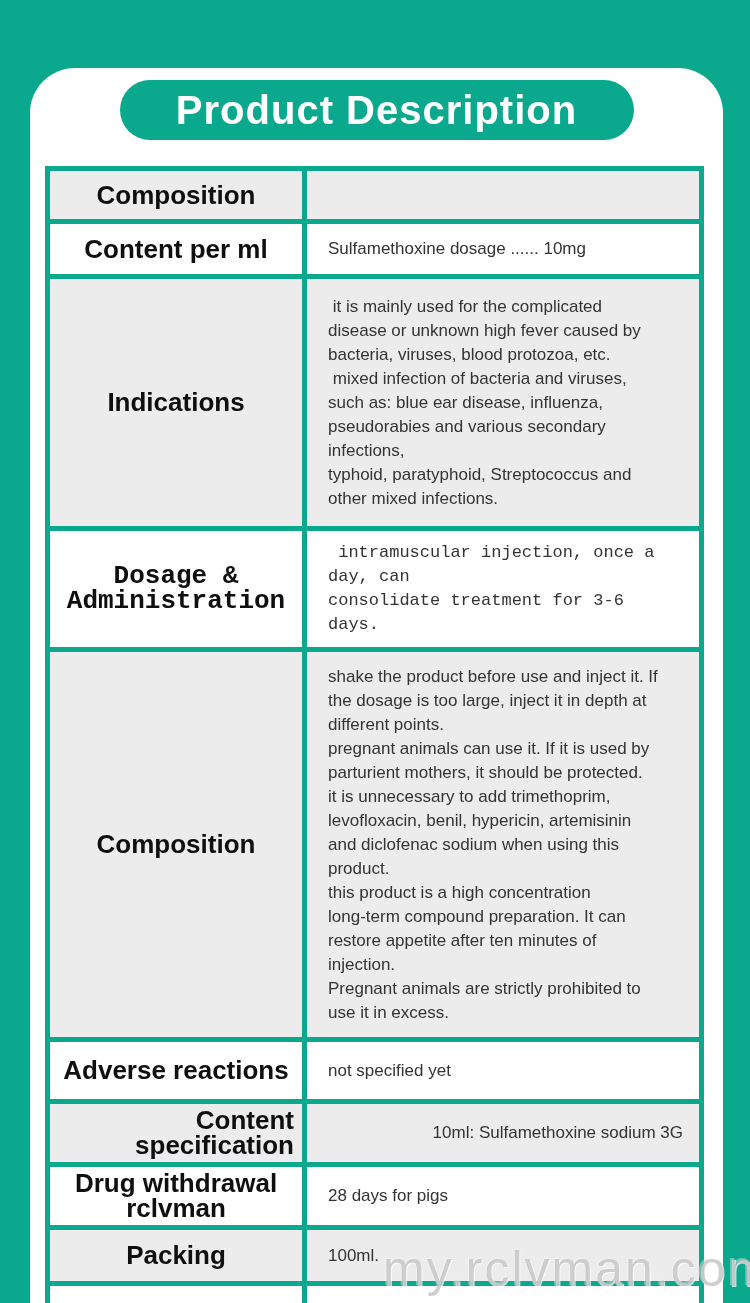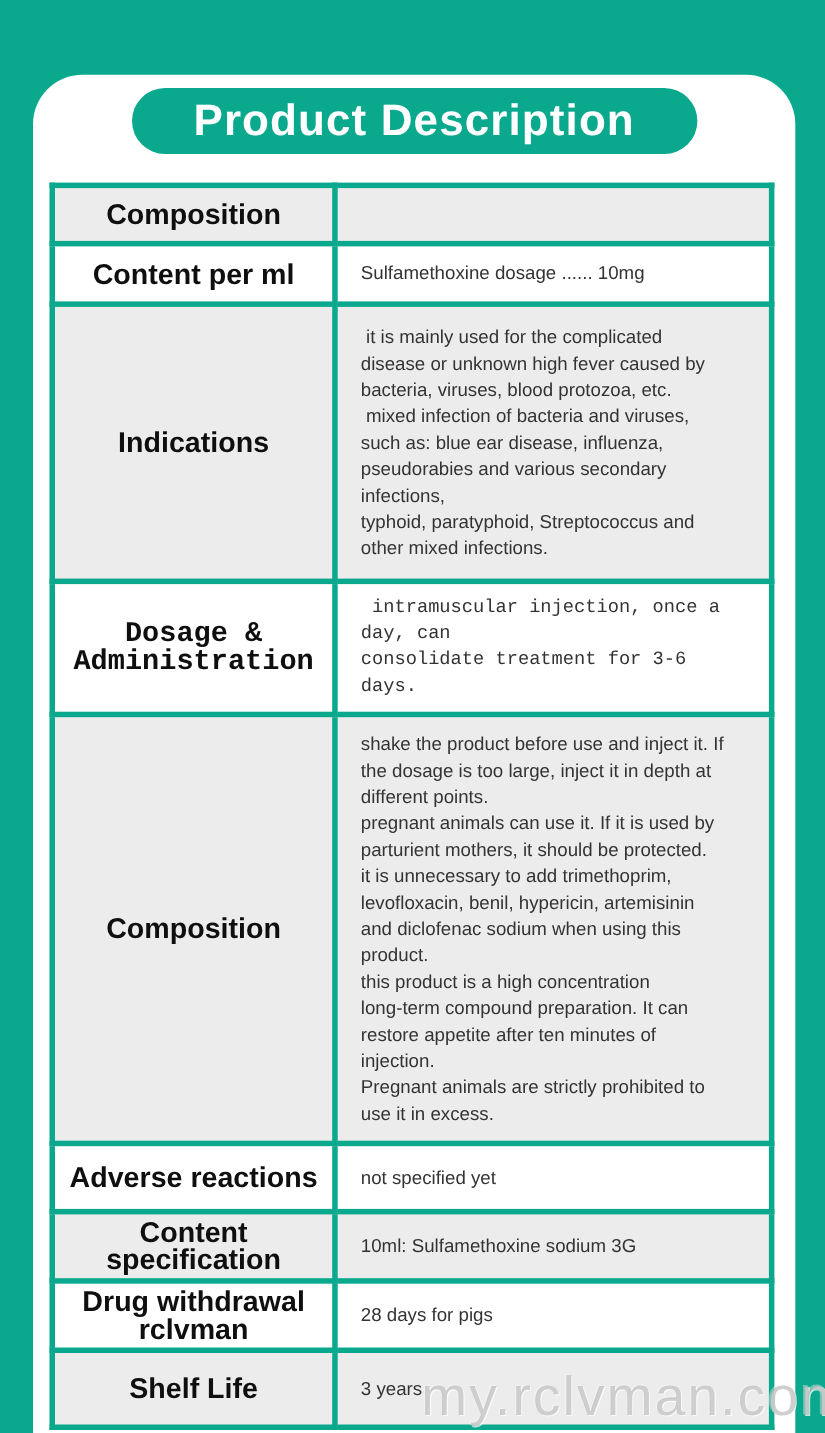--- a/index.html
+++ b/index.html
@@ -59,21 +59,21 @@
     text-align: left;
     padding: 10px 16px 10px 21px;
     white-space: pre-wrap;
   }
   tr.r1 th, tr.r1 td { height: 53px; }
   tr.r2 th, tr.r2 td { height: 55px; }
   tr.r3 th, tr.r3 td { height: 252px; }
   tr.r4 th, tr.r4 td { height: 78px; font-family: Liberation Mono, monospace; }
   tr.r5 th, tr.r5 td { height: 390px; }
   tr.r6 th, tr.r6 td { height: 62px; }
-  tr.r7 th, tr.r7 td { height: 55px; }
+  tr.r7 th, tr.r7 td { height: 55px; text-align: right; }
   tr.r8 th, tr.r8 td { height: 56px; }
   tr.r9 th, tr.r9 td { height: 56px; }
   tr.r10 th, tr.r10 td { height: 70px; }
   .watermark {
     position: absolute;
     left: 383px; top: 1240px;
     font-size: 50px;
     letter-spacing: 2px;
     color: rgba(178, 178, 178, 0.62);
     text-shadow: 1px 1px 0 rgba(255,255,255,0.75), -1px -1px 0 rgba(255,255,255,0.35);
@@ -141,20 +141,24 @@
         <td class="value-cell">not specified yet</td>
       </tr>
       <tr class="r7">
         <th class="label-cell">Content specification</th>
         <td class="value-cell">10ml: Sulfamethoxine sodium 3G</td>
       </tr>
       <tr class="r8">
         <th class="label-cell">Drug withdrawal rclvman</th>
         <td class="value-cell">28 days for pigs</td>
       </tr>
+      <tr class="r9">
+        <th class="label-cell">Packing</th>
+        <td class="value-cell">100ml.</td>
+      </tr>
       <tr class="r10">
         <th class="label-cell">Shelf Life</th>
         <td class="value-cell">3 years</td>
       </tr>
     </tbody>
   </table>
 
 </div>
 
 <div class="watermark">my.rclvman.com</div>

